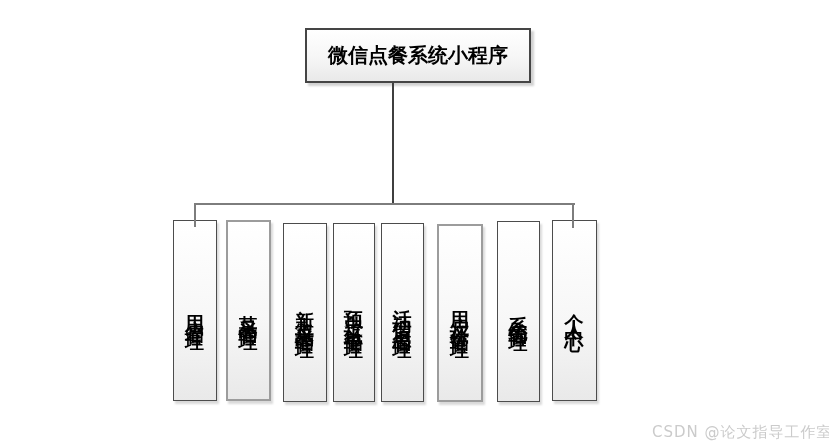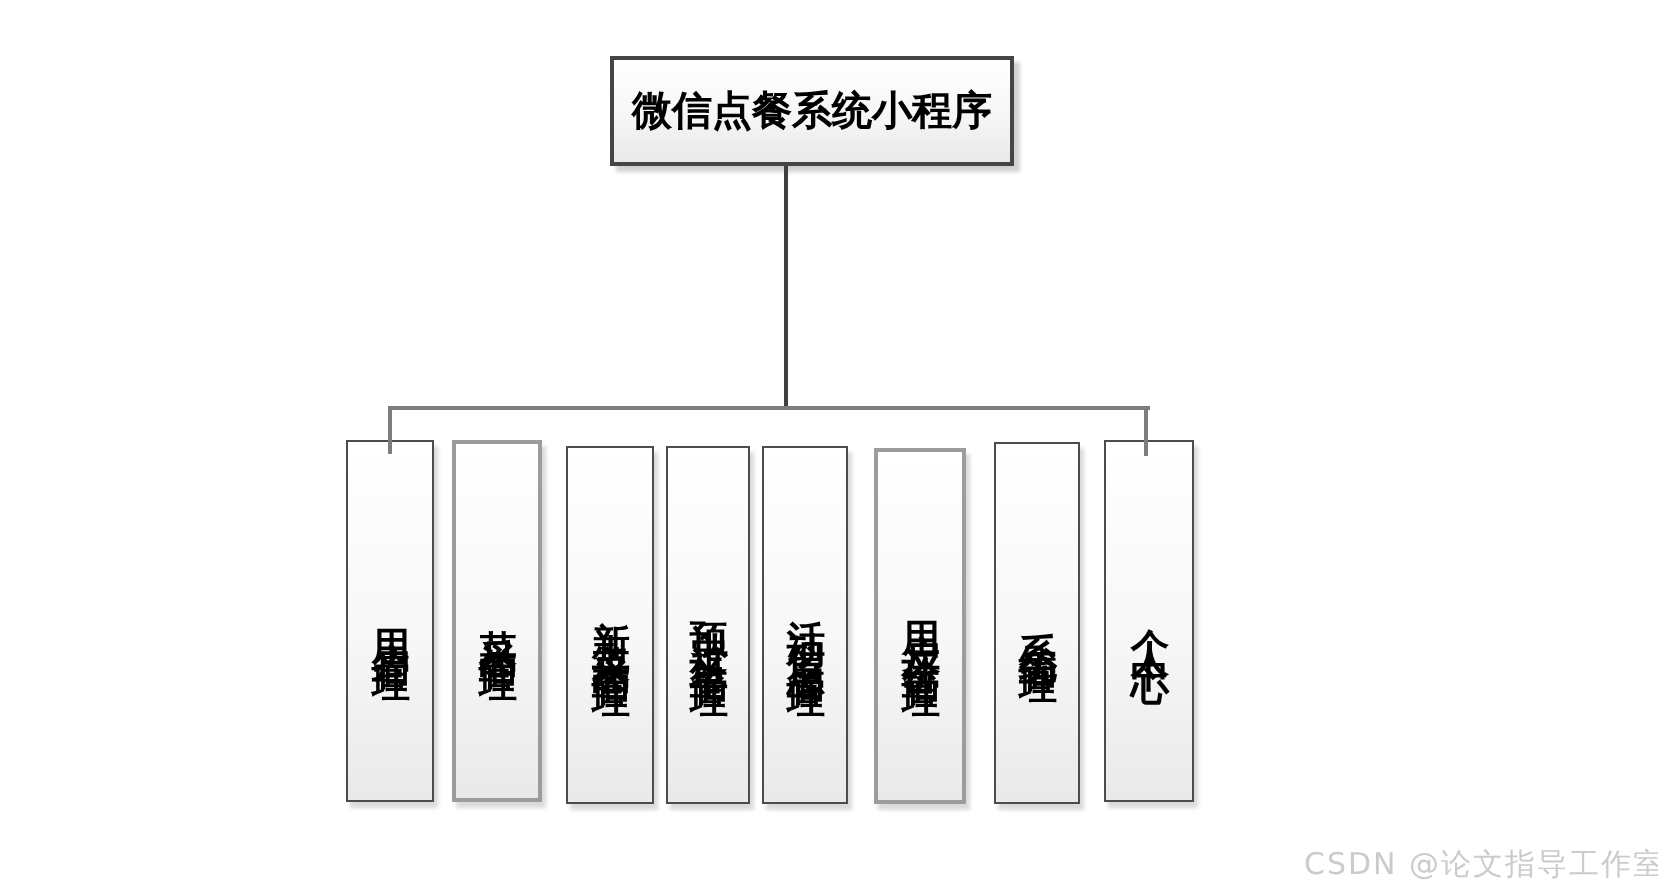--- a/index.html
+++ b/index.html
@@ -13,21 +13,21 @@
     width: 829px;
     height: 447px;
     background: #ffffff;
     overflow: hidden;
   }
   
   .root-node {
     position: absolute;
     left: 305px;
     top: 28px;
-    width: 202px;
+    width: 226px;
     height: 55px;
     box-sizing: border-box;
     border: 2px solid #454545;
     background: linear-gradient(180deg, #ffffff 0%, #f6f6f6 55%, #e9e9e9 100%);
     box-shadow: 3px 3px 2px rgba(0,0,0,0.18);
     display: flex;
     align-items: center;
     justify-content: center;
   }
   .root-node span {

